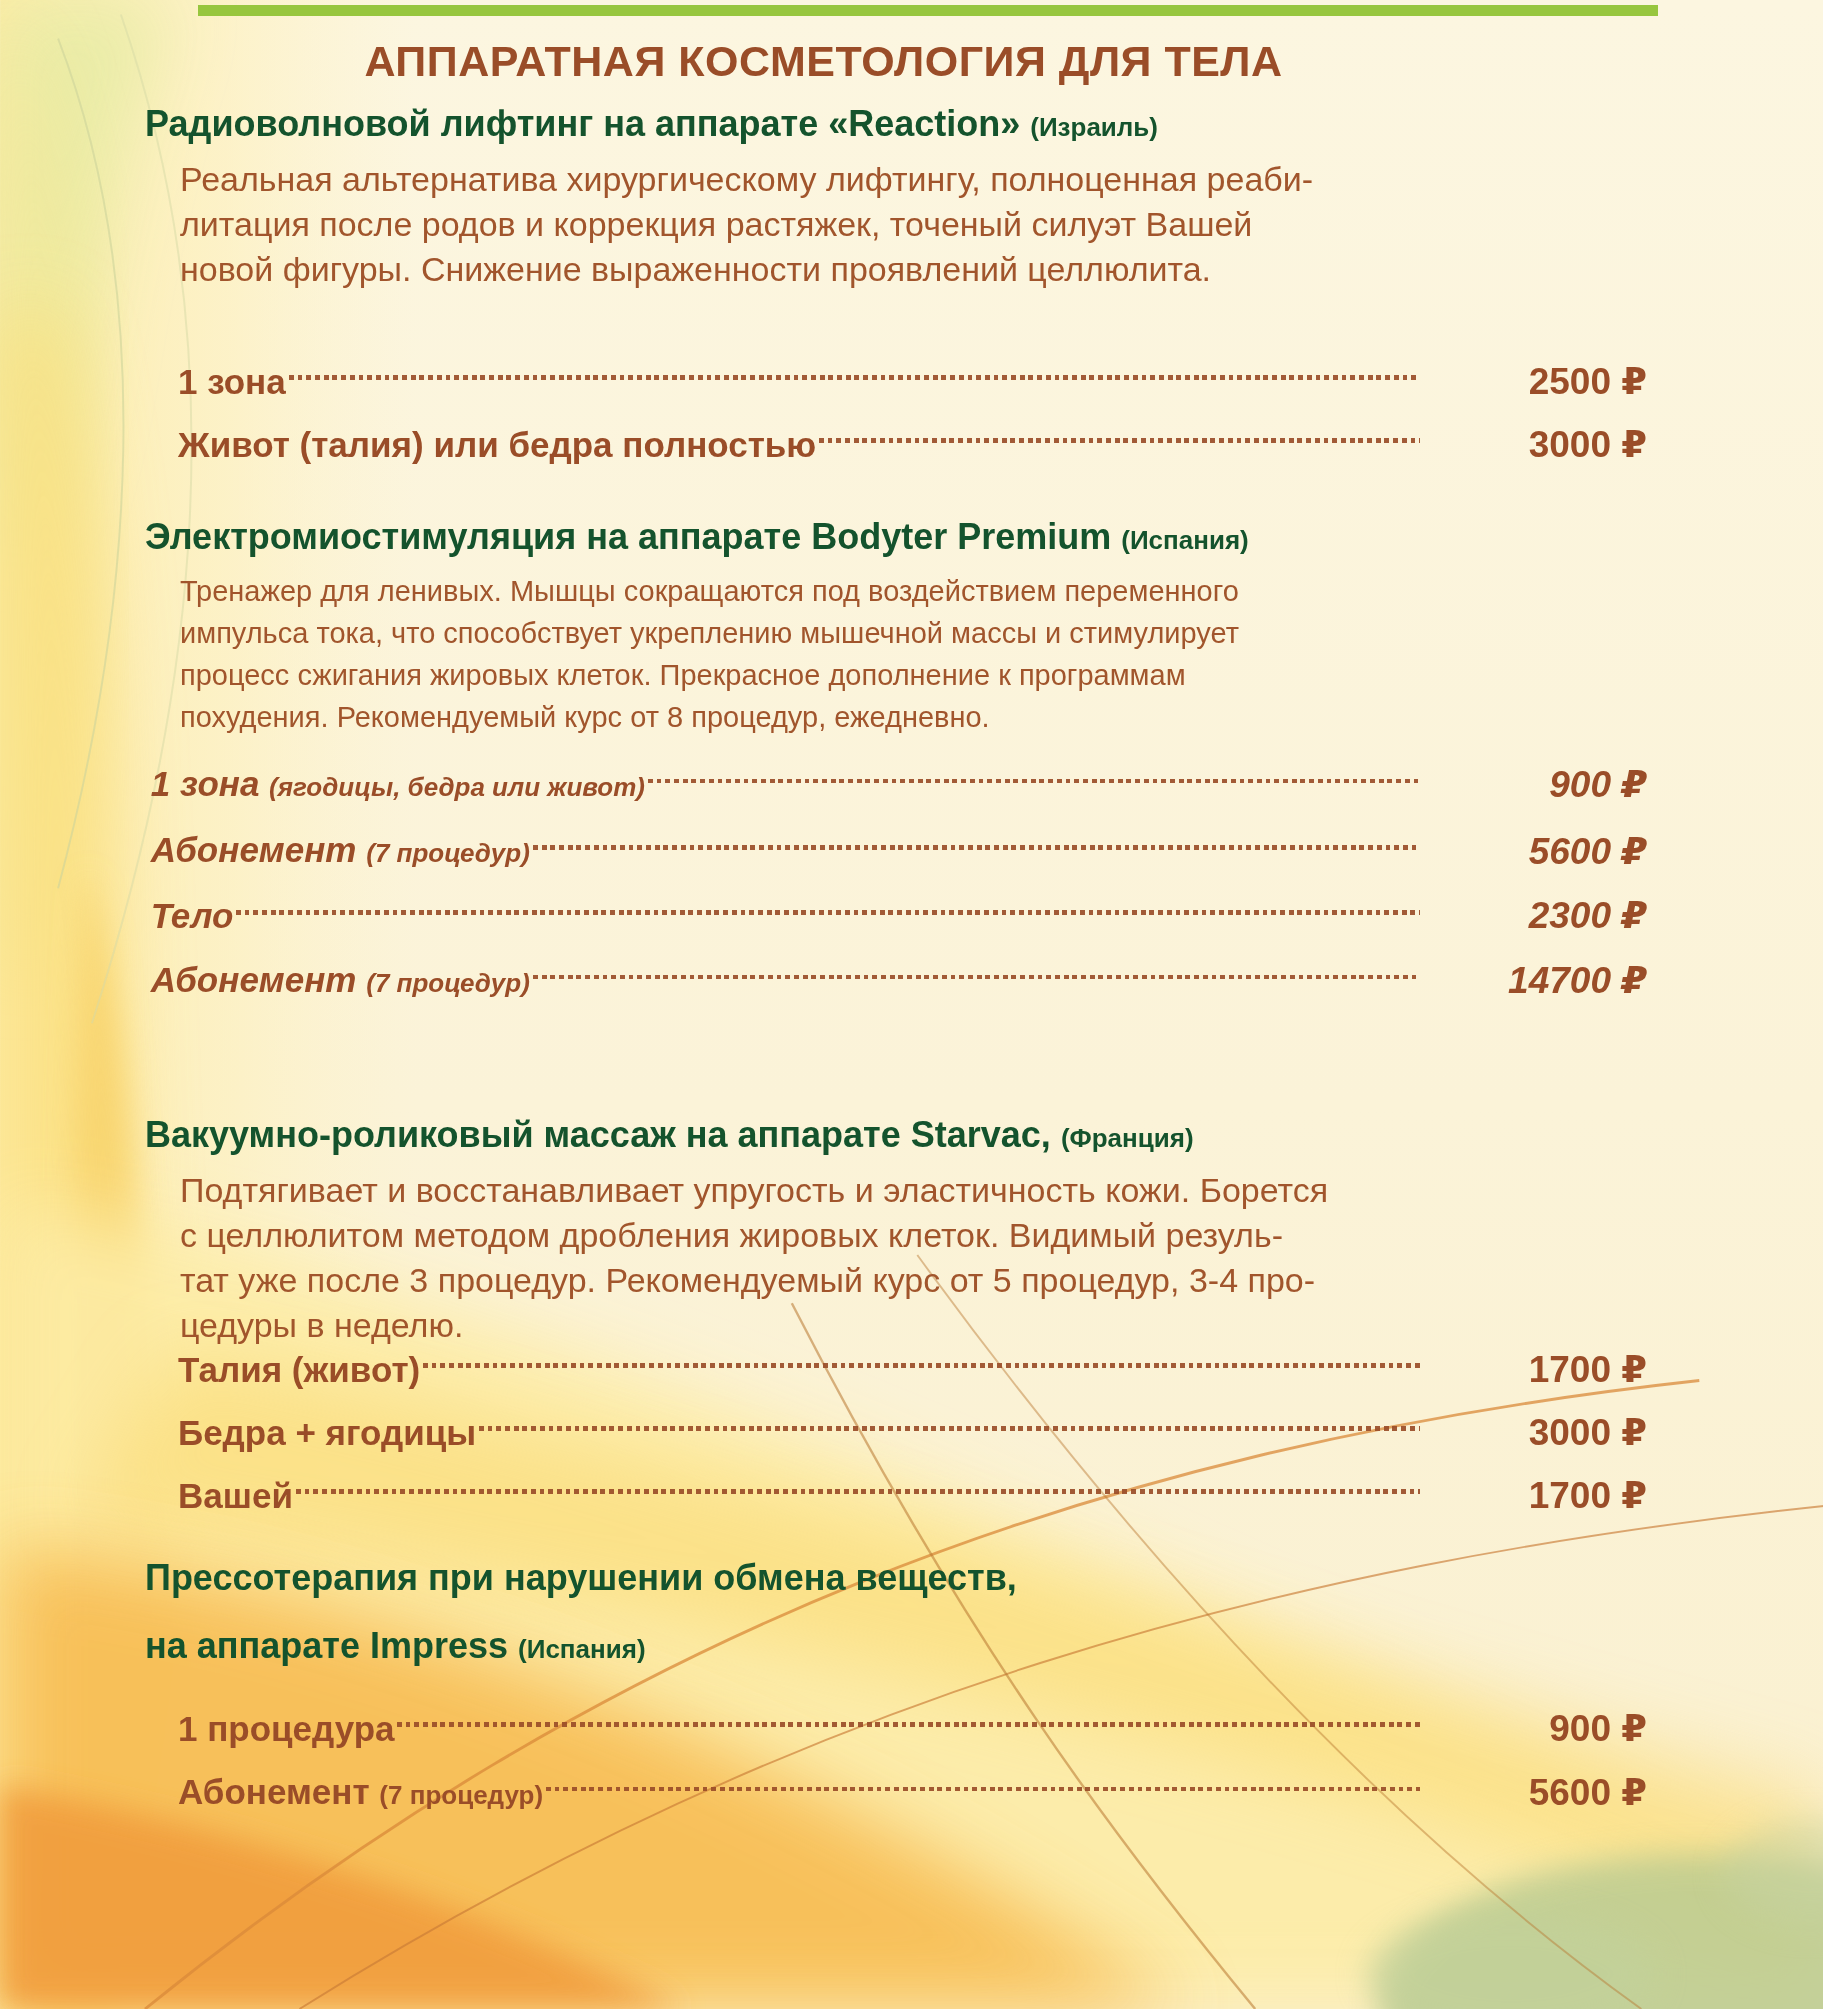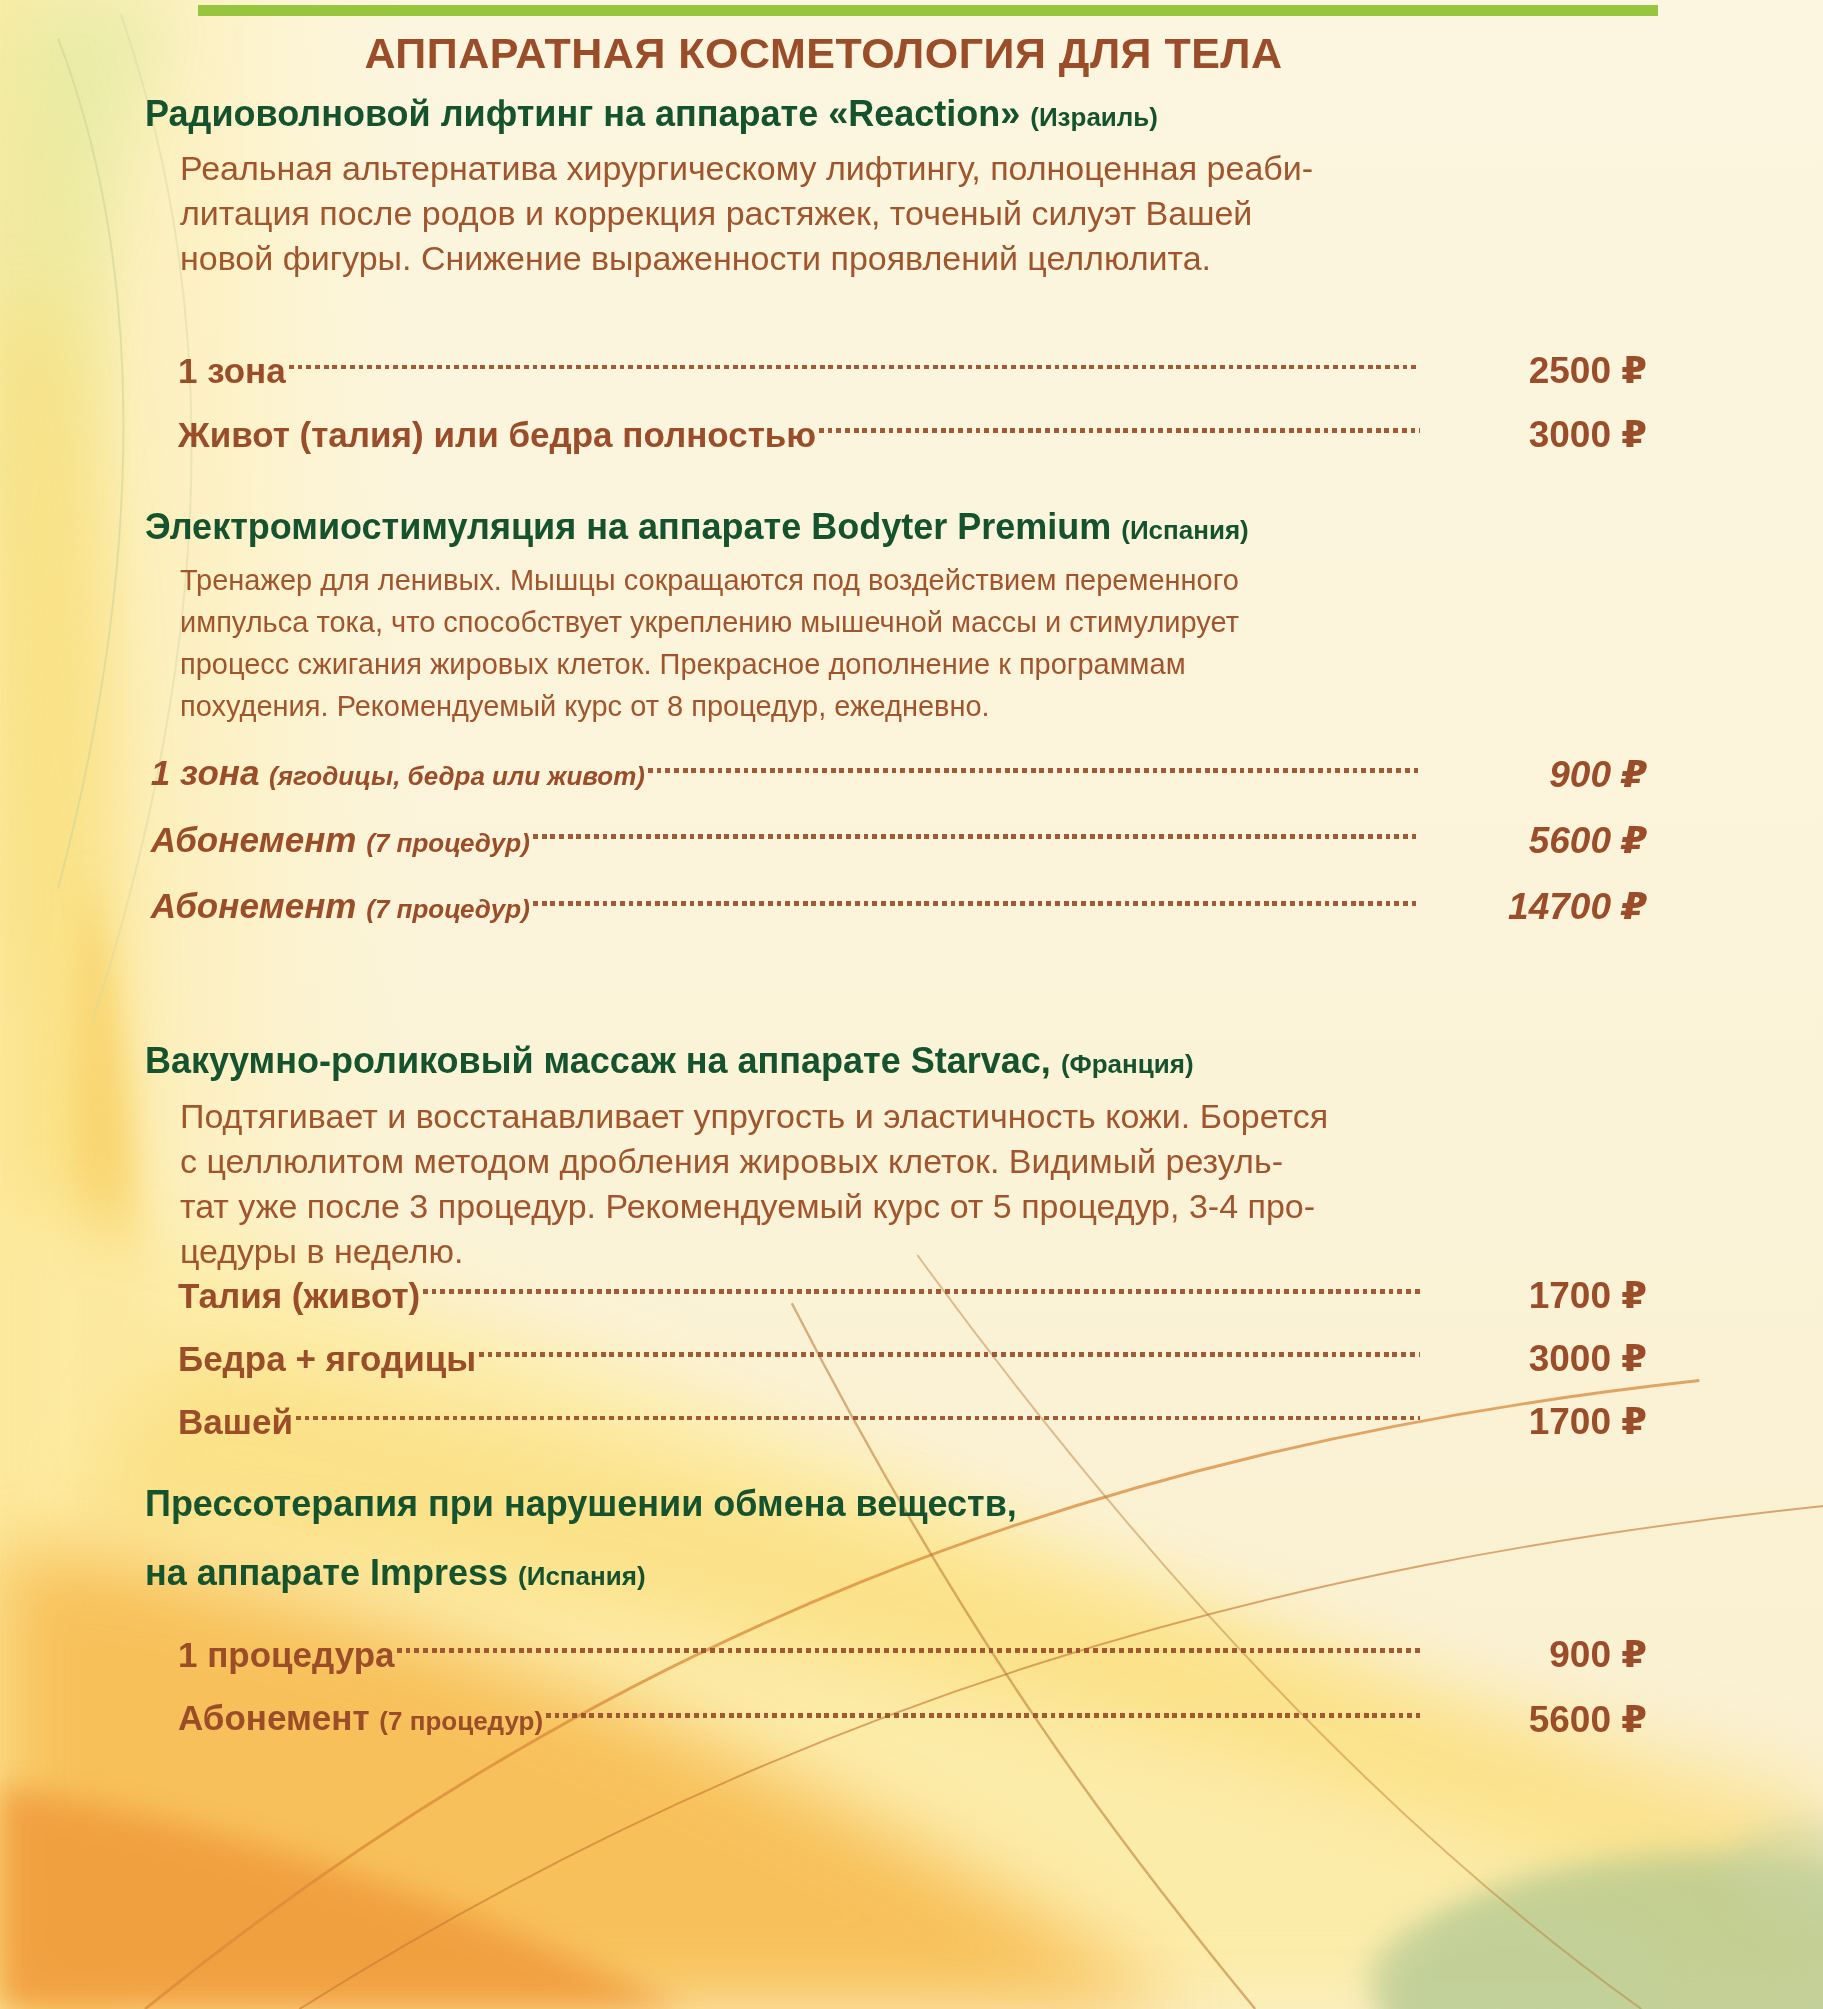--- a/index.html
+++ b/index.html
@@ -8,21 +8,21 @@
     background:linear-gradient(180deg,#fcf6e0 0%,#fbf3d8 55%,#faf0cf 100%);
     font-family:"Liberation Sans","DejaVu Sans",sans-serif;
     color:#9a4d28;
   }
   :root{ --brown:#9a4d28; }
   .bg{position:absolute;left:0;top:0;z-index:0}
   .top-bar{position:absolute;left:198px;top:4.8px;width:1460px;height:11.6px;background:#97c63e;z-index:2}
   .content{position:absolute;left:145px;top:21px;width:1502px;z-index:1}
 
   h1.page-title{
-    margin:8px;padding:0 145px 0 0;text-align:center;
+    margin:16px;padding:0 145px 0 0;text-align:center;
     font-size:43px;font-weight:bold;letter-spacing:0.5px;color:#9a4d28;
   }
   section{display:block}
   .sec-heading{margin:0;font-size:36px;font-weight:bold;line-height:1.2;color:#14532d}
   .sec-heading .origin{font-size:26px;font-weight:bold}
   .sec-heading.line2{margin-top:25px}
   .desc{
     margin:11.6px 0 0 35px;white-space:pre-line;color:#a1552c;font-weight:400;
   }
   .desc.lg{font-size:34px;line-height:45px}
@@ -121,20 +121,25 @@
             <span class="row-label"><span>1 зона</span> <span class="row-note">(ягодицы, бедра или живот)</span></span>
             <span class="leader"></span>
             <span class="price"><span>900</span> <span class="rub">₽</span></span>
           </div>
           <div class="price-row">
             <span class="row-label"><span>Абонемент</span> <span class="row-note">(7 процедур)</span></span>
             <span class="leader"></span>
             <span class="price"><span>5600</span> <span class="rub">₽</span></span>
           </div>
           <div class="price-row">
+            <span class="row-label"><span>Тело</span></span>
+            <span class="leader"></span>
+            <span class="price"><span>2300</span> <span class="rub">₽</span></span>
+          </div>
+          <div class="price-row">
             <span class="row-label"><span>Абонемент</span> <span class="row-note">(7 процедур)</span></span>
             <span class="leader"></span>
             <span class="price"><span>14700</span> <span class="rub">₽</span></span>
           </div>
         </div>
       </section>
       <section style="margin-top: 108px;">
         <h2 class="sec-heading"><span>Вакуумно-роликовый массаж на аппарате Starvac,</span> <span class="origin">(Франция)</span></h2>
         <p class="desc lg">Подтягивает и восстанавливает упругость и эластичность кожи. Борется
 с целлюлитом методом дробления жировых клеток. Видимый резуль-

